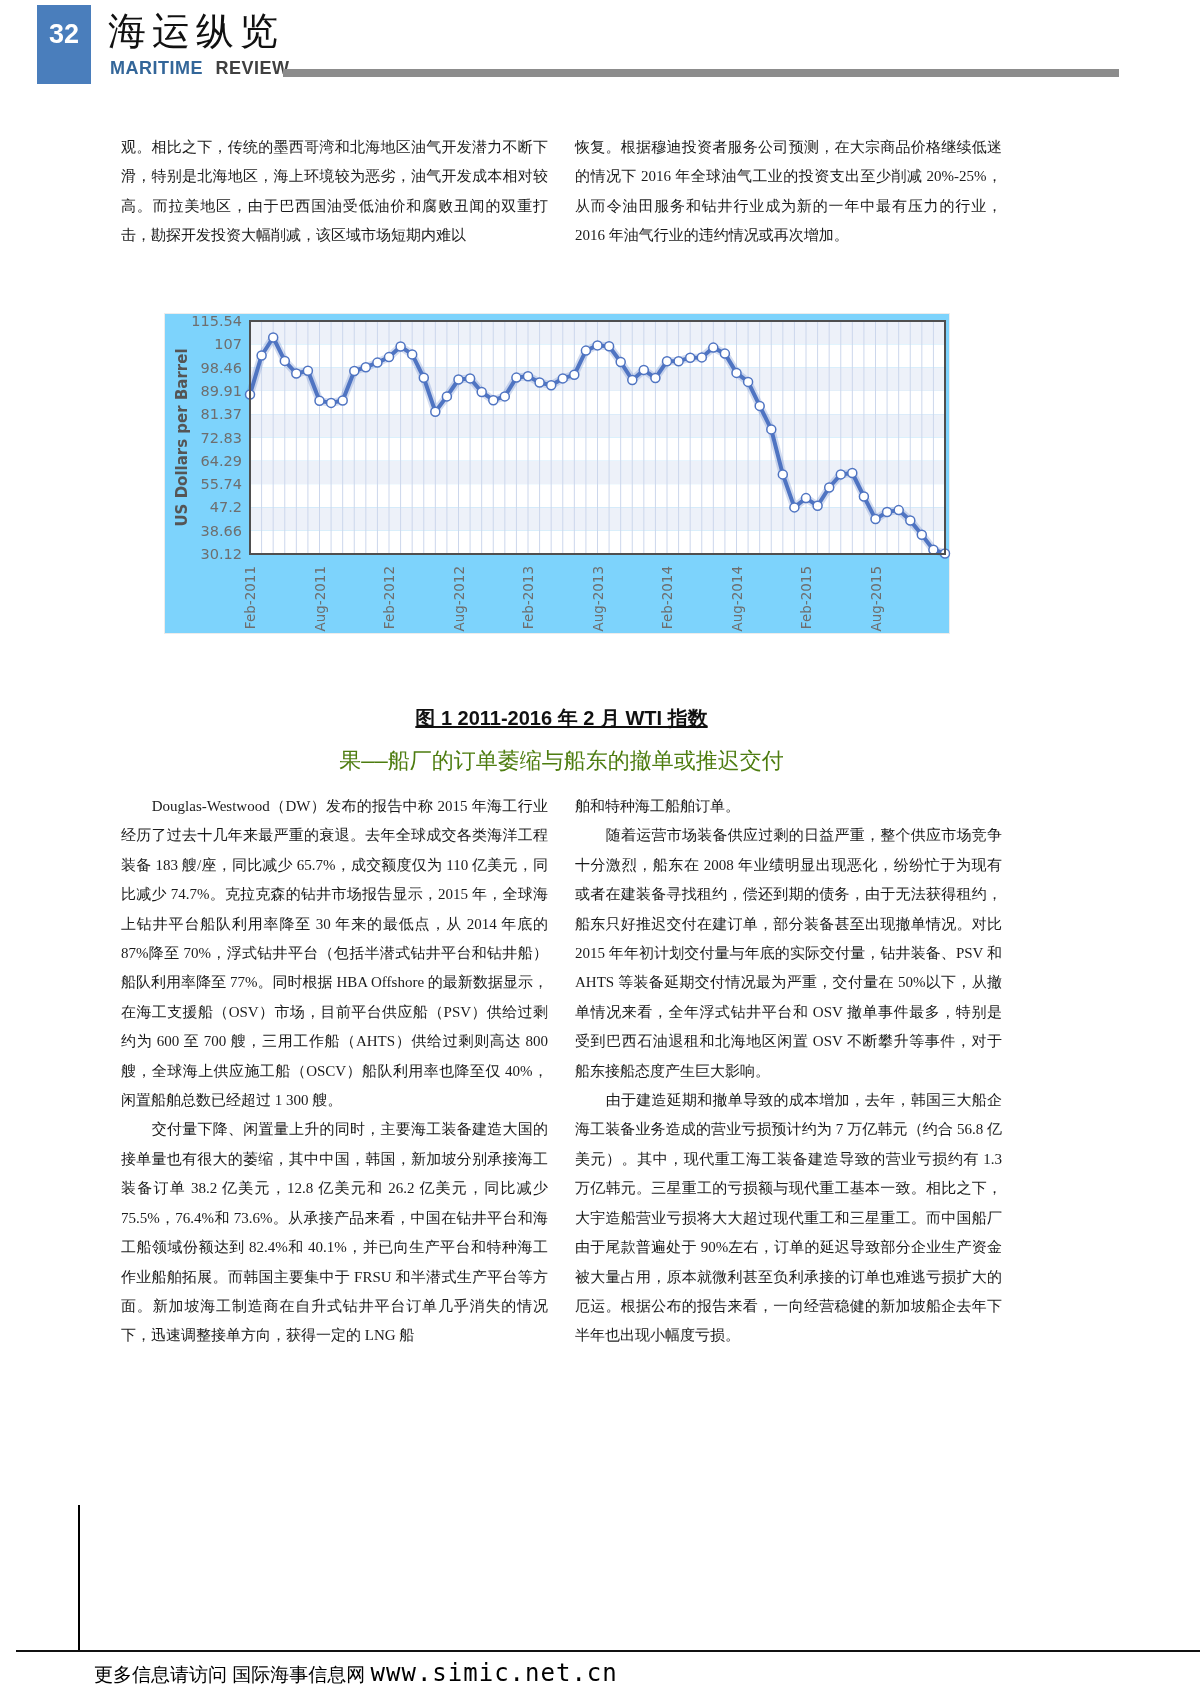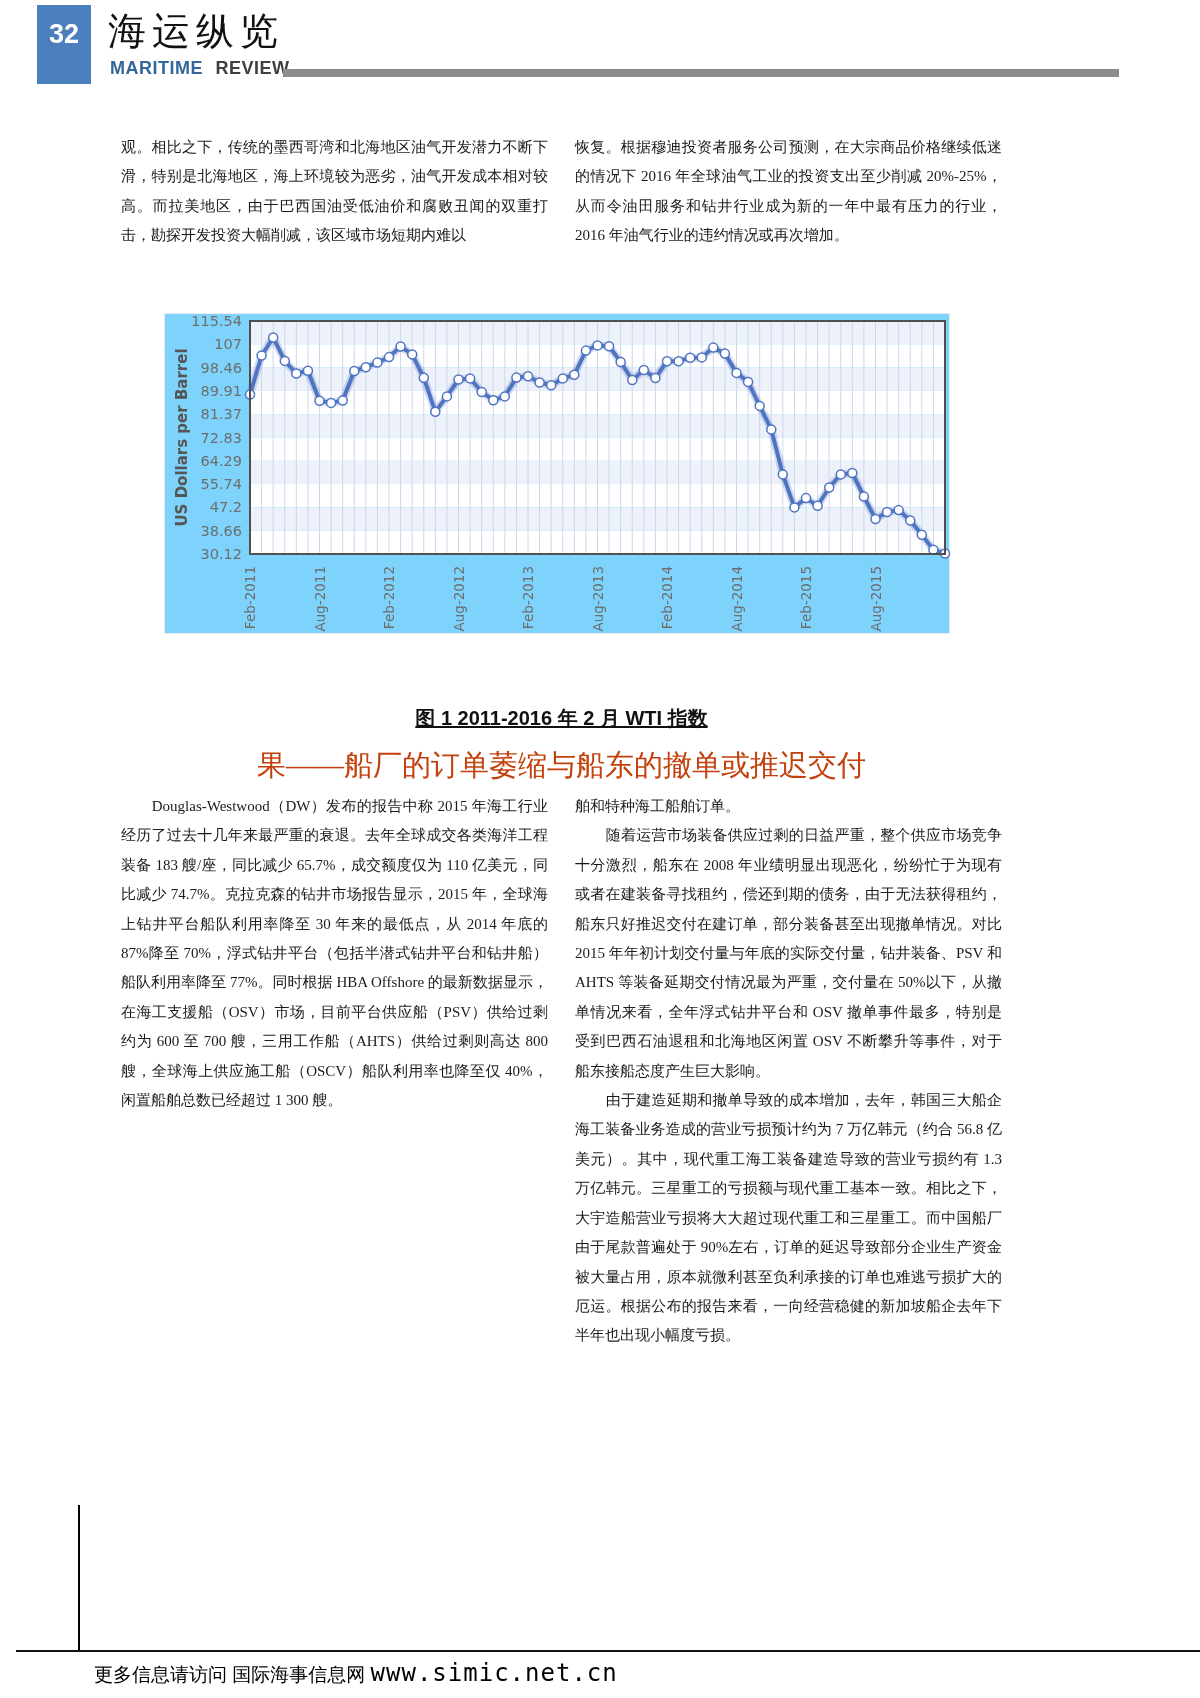--- a/index.html
+++ b/index.html
@@ -27,21 +27,21 @@
   .intro{top:133px;}
   .main{top:792px;}
 
   
   .figure{position:absolute;left:148px;top:313px;width:784px;height:319px;
     border:1px solid #ececec;background:#7dd3fc;}
   .figure svg{overflow:visible;display:block;}
   .caption{position:absolute;left:105px;top:705px;width:881px;text-align:center;
     font-family:"Liberation Sans",sans-serif;font-weight:bold;font-size:20px;color:#111;text-decoration:underline;}
   .section-heading{position:absolute;left:105px;top:746px;width:881px;text-align:center;
-    font-family:Liberation Serif, serif;font-size:29px;color:#c2410c;}
+    font-family:Liberation Mono, monospace;font-size:22px;color:#4d7c0f;}
 
   
   .vrule{position:absolute;left:62px;top:1505px;width:2px;height:145px;background:#000;}
   .footer-line{position:absolute;left:0;top:1650px;width:1200px;height:2px;background:#111;}
   .footer{position:absolute;left:78px;top:1659px;font-family:"Liberation Sans",sans-serif;
     font-size:19px;color:#000;}
   .footer .url{font-family:"DejaVu Sans Mono",monospace;font-size:24px;letter-spacing:1px;}
 </style>
 </head>
 <body>
@@ -231,20 +231,21 @@
       </svg>
   </div>
 
   <div class="caption">图 1 2011-2016 年 2 月 WTI 指数</div>
 
   <div class="section-heading">果——船厂的订单萎缩与船东的撤单或推迟交付</div>
 
   <div class="two-col main">
     <div class="col">
       <p class="indent">Douglas-Westwood（DW）发布的报告中称 2015 年海工行业经历了过去十几年来最严重的衰退。去年全球成交各类海洋工程装备 183 艘/座，同比减少 65.7%，成交额度仅为 110 亿美元，同比减少 74.7%。克拉克森的钻井市场报告显示，2015 年，全球海上钻井平台船队利用率降至 30 年来的最低点，从 2014 年底的 87%降至 70%，浮式钻井平台（包括半潜式钻井平台和钻井船）船队利用率降至 77%。同时根据 HBA Offshore 的最新数据显示，在海工支援船（OSV）市场，目前平台供应船（PSV）供给过剩约为 600 至 700 艘，三用工作船（AHTS）供给过剩则高达 800 艘，全球海上供应施工船（OSCV）船队利用率也降至仅 40%，闲置船舶总数已经超过 1 300 艘。</p>
+      <p class="indent">交付量下降、闲置量上升的同时，主要海工装备建造大国的接单量也有很大的萎缩，其中中国，韩国，新加坡分别承接海工装备订单 38.2 亿美元，12.8 亿美元和 26.2 亿美元，同比减少 75.5%，76.4%和 73.6%。从承接产品来看，中国在钻井平台和海工船领域份额达到 82.4%和 40.1%，并已向生产平台和特种海工作业船舶拓展。而韩国主要集中于 FRSU 和半潜式生产平台等方面。新加坡海工制造商在自升式钻井平台订单几乎消失的情况下，迅速调整接单方向，获得一定的 LNG 船</p>
     </div>
     <div class="col">
       <p>舶和特种海工船舶订单。</p>
       <p class="indent">随着运营市场装备供应过剩的日益严重，整个供应市场竞争十分激烈，船东在 2008 年业绩明显出现恶化，纷纷忙于为现有或者在建装备寻找租约，偿还到期的债务，由于无法获得租约，船东只好推迟交付在建订单，部分装备甚至出现撤单情况。对比 2015 年年初计划交付量与年底的实际交付量，钻井装备、PSV 和 AHTS 等装备延期交付情况最为严重，交付量在 50%以下，从撤单情况来看，全年浮式钻井平台和 OSV 撤单事件最多，特别是受到巴西石油退租和北海地区闲置 OSV 不断攀升等事件，对于船东接船态度产生巨大影响。</p>
       <p class="indent">由于建造延期和撤单导致的成本增加，去年，韩国三大船企海工装备业务造成的营业亏损预计约为 7 万亿韩元（约合 56.8 亿美元）。其中，现代重工海工装备建造导致的营业亏损约有 1.3 万亿韩元。三星重工的亏损额与现代重工基本一致。相比之下，大宇造船营业亏损将大大超过现代重工和三星重工。而中国船厂由于尾款普遍处于 90%左右，订单的延迟导致部分企业生产资金被大量占用，原本就微利甚至负利承接的订单也难逃亏损扩大的厄运。根据公布的报告来看，一向经营稳健的新加坡船企去年下半年也出现小幅度亏损。</p>
     </div>
   </div>
 
   <div class="vrule"></div>
   <div class="footer-line"></div>

